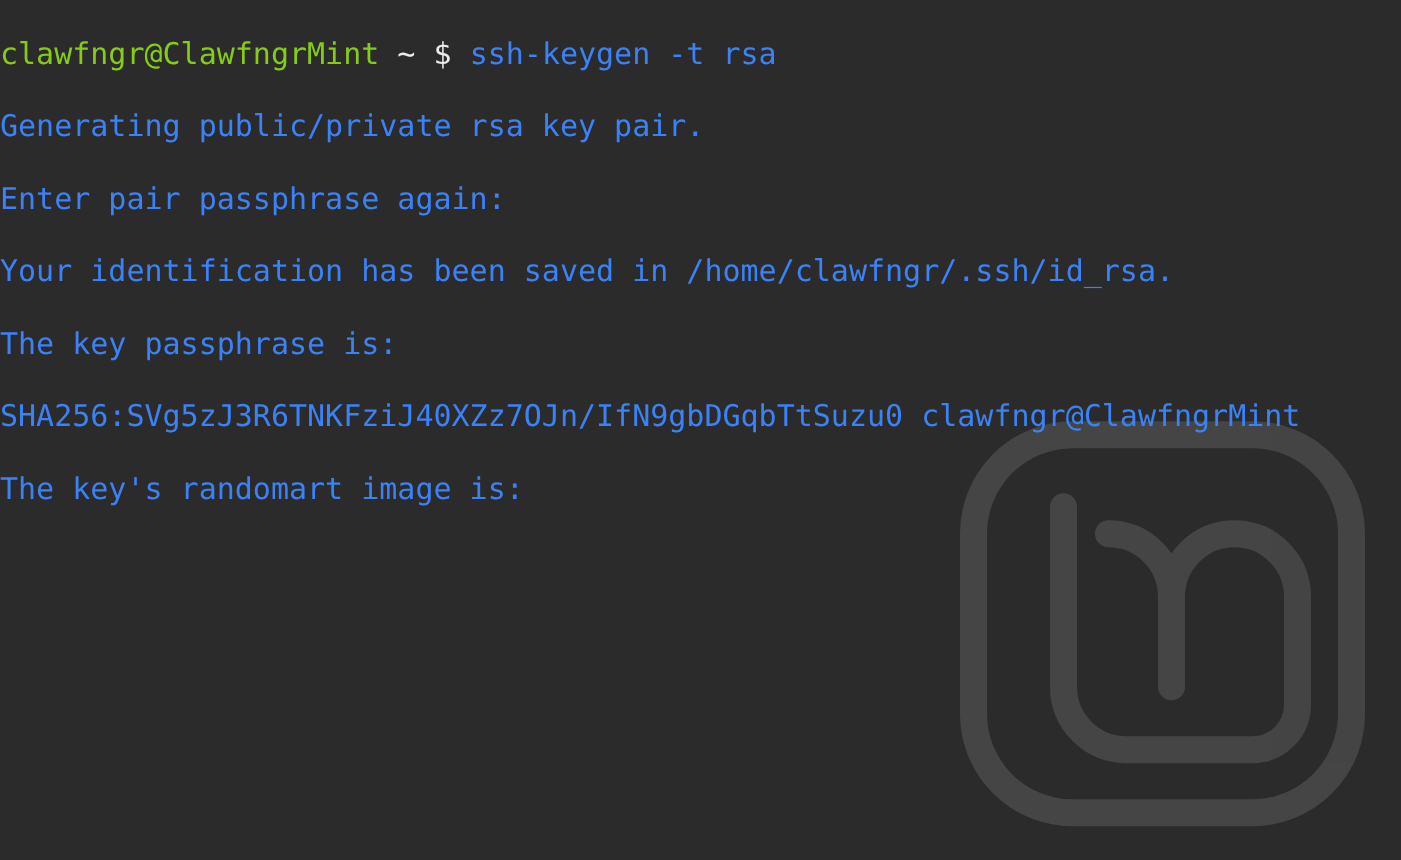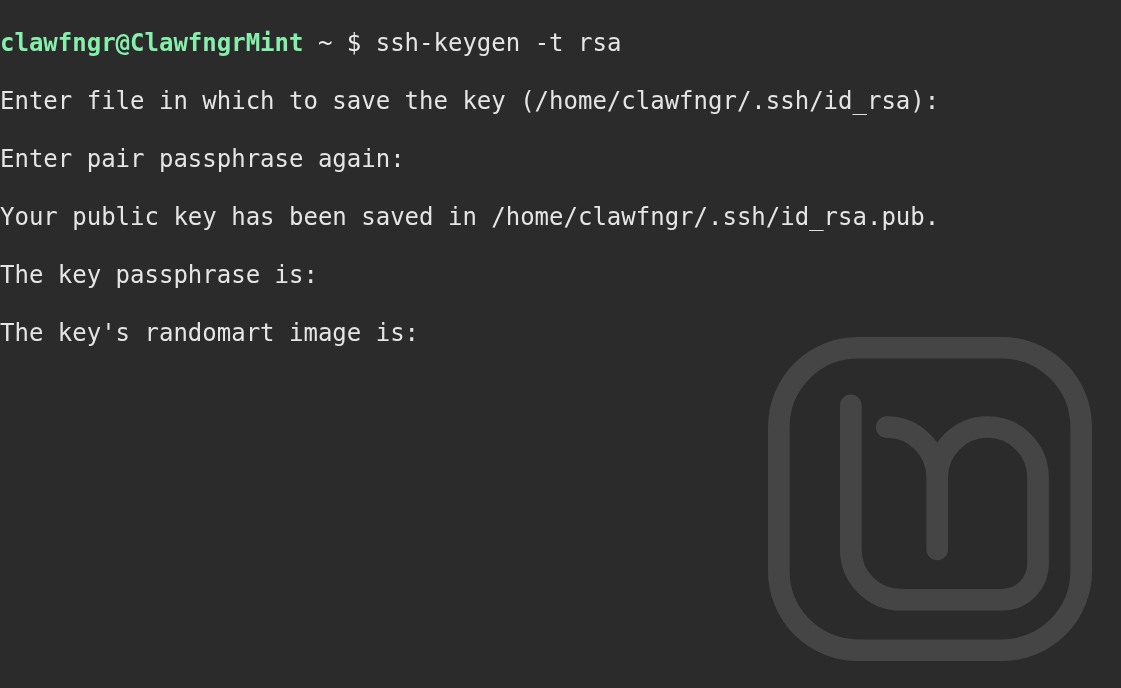--- a/index.html
+++ b/index.html
@@ -24,23 +24,23 @@
     left: 0;
     top: 0;
     padding: 0;
   }
 
   .line {
     display: block;
     height: 29px;
   }
 
-  .host    { color: #86efac; font-weight: bold; }  
+  .host    { color: #84cc16; font-weight: normal; }  
   .white   { color: #ececec; }
-  .gray    { color: #e5e5e5; }
+  .gray    { color: #3b82f6; }
   .dollar  { color: #ececec; }
   .logo {
     position: absolute;
     right: 40px;
     top: 290px;
     width: 360px;
     height: 360px;
     opacity: 0.12;
     pointer-events: none;
   }
@@ -56,24 +56,25 @@
   <svg viewBox="0 0 100 100" xmlns="http://www.w3.org/2000/svg">
     <g fill="none" stroke="#ffffff" stroke-width="6" stroke-linecap="round" stroke-linejoin="round">
       <rect x="8" y="8" width="84" height="84" rx="22" ry="22"></rect>
       <path d="M28 24 v40 a14 14 0 0 0 14 14 h28 a10 10 0 0 0 10 -10 V44 a14 14 0 0 0 -14 -14 a14 14 0 0 0 -14 14 v20 M52 44 a14 14 0 0 0 -14 -14"></path>
     </g>
   </svg>
 </div>
 
 <div class="terminal">
 <span class="line"><span class="host">clawfngr@ClawfngrMint</span> <span class="white">~</span> <span class="dollar">$</span> <span class="gray">ssh-keygen -t rsa</span></span>
-<span class="line gray">Enter file in which to save the key (/home/clawfngr/.ssh/id_rsa):</span>
+<span class="line gray">Generating public/private rsa key pair.</span>
 <span class="line gray">Enter pair passphrase again:</span>
-<span class="line gray">Your public key has been saved in /home/clawfngr/.ssh/id_rsa.pub.</span>
+<span class="line gray">Your identification has been saved in /home/clawfngr/.ssh/id_rsa.</span>
 <span class="line gray">The key passphrase is:</span>
+<span class="line gray">SHA256:SVg5zJ3R6TNKFziJ40XZz7OJn/IfN9gbDGqbTtSuzu0 clawfngr@ClawfngrMint</span>
 <span class="line gray">The key's randomart image is:</span>
 
 
 
 
 
 
 
 
 

